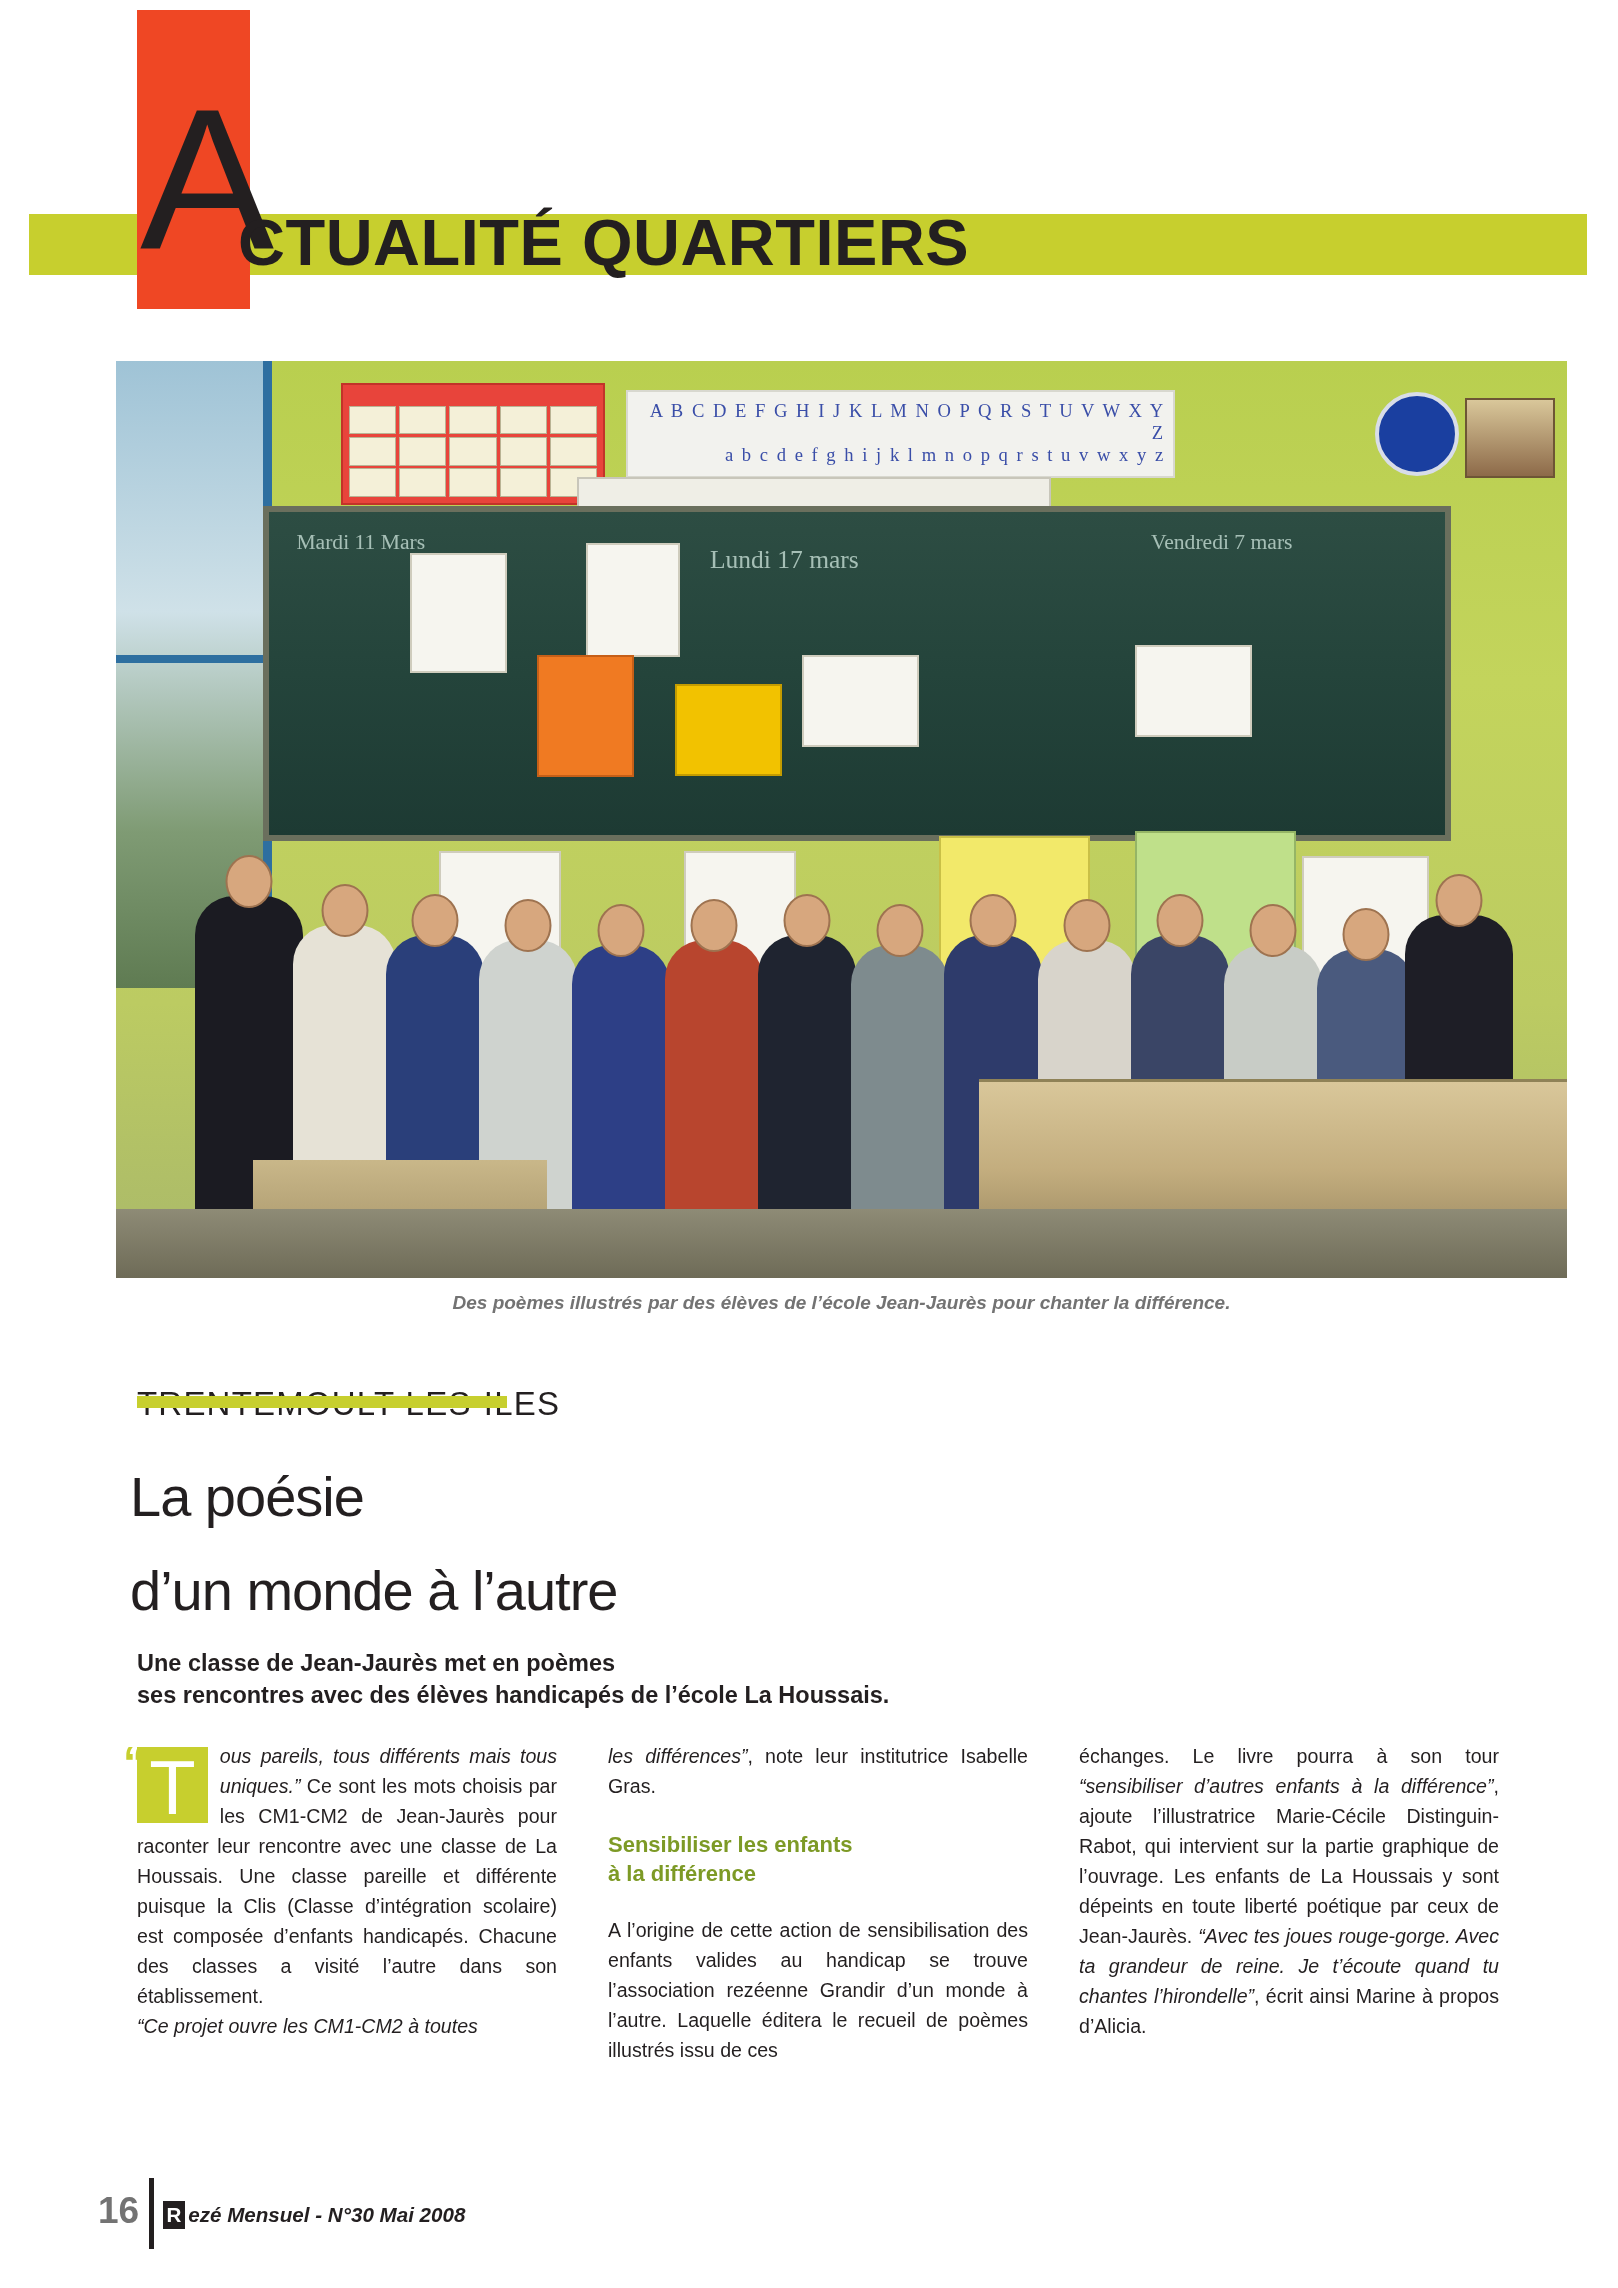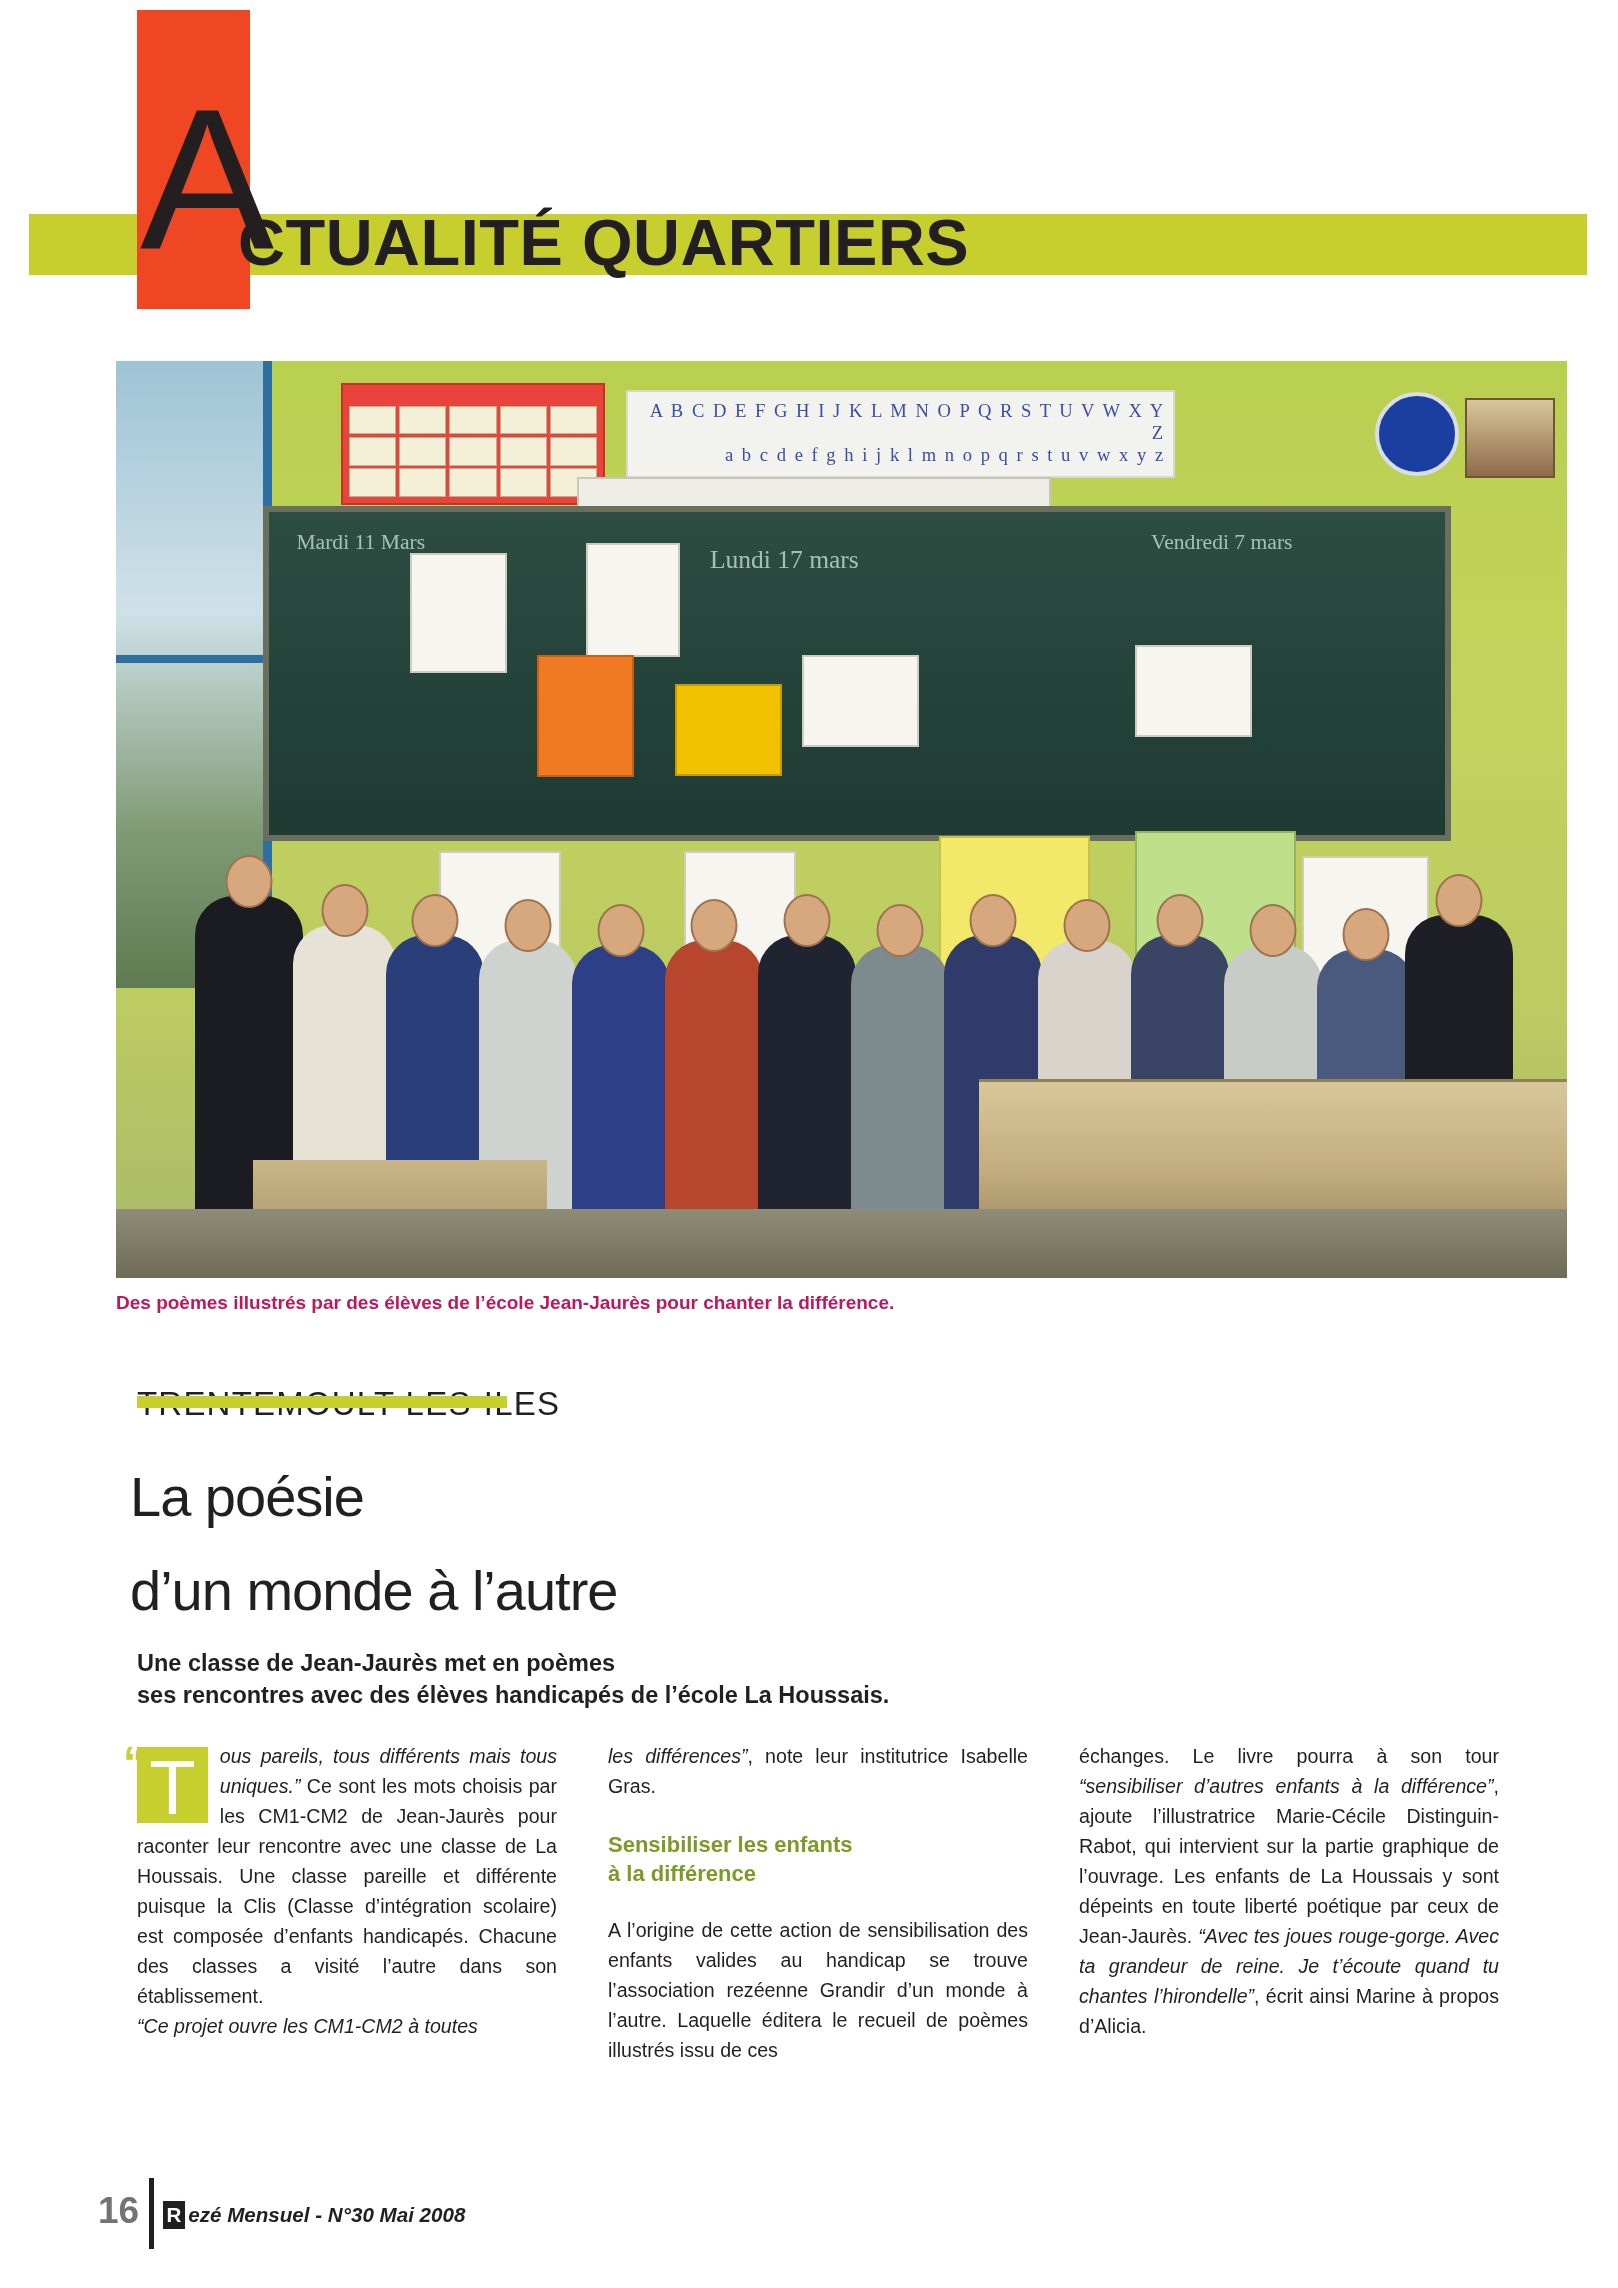--- a/index.html
+++ b/index.html
@@ -151,24 +151,25 @@
   }
   .ph-floor {
     position: absolute; left: 0; bottom: 0; width: 100%; height: 69px;
     background: linear-gradient(180deg,#8e8b76,#6e6b57);
   }
   .caption {
     position: absolute;
     left: 116px;
     top: 1292px;
     width: 1451px;
-    text-align: left;
+    text-align: center;
     font-size: 19px;
-    font-weight: 700;
-    color: #be185d;
+    font-style: italic;
+    font-weight: 700;
+    color: #737373;
   }
 
   
   .kicker {
     position: absolute;
     left: 137px;
     top: 1345px;
     font-size: 33px;
     letter-spacing: 1.2px;
     color: #231f20;

